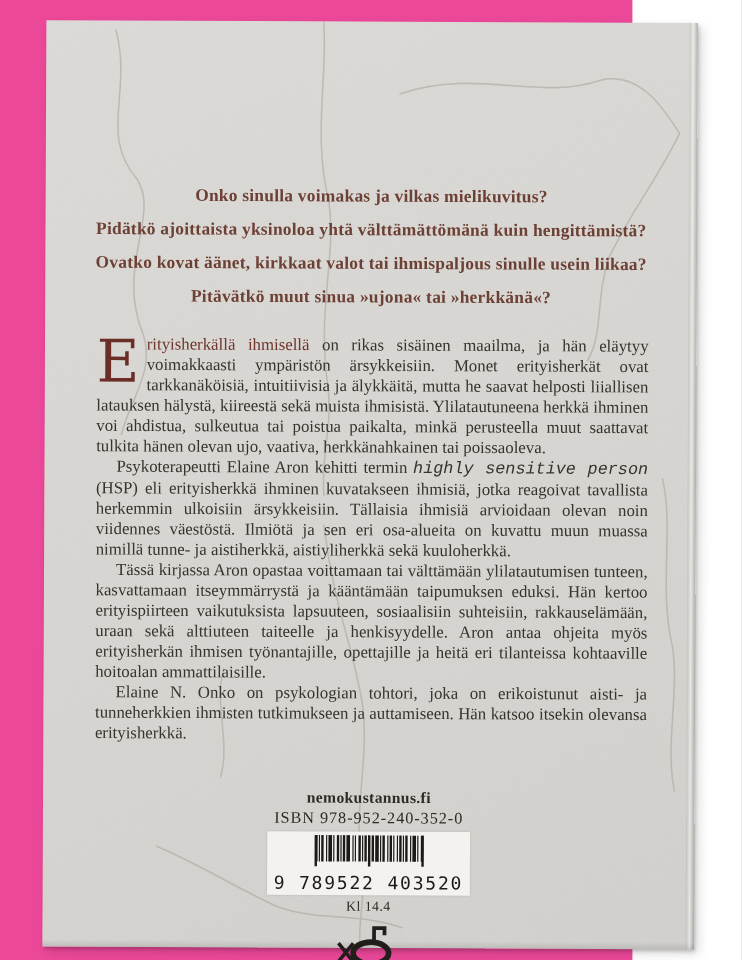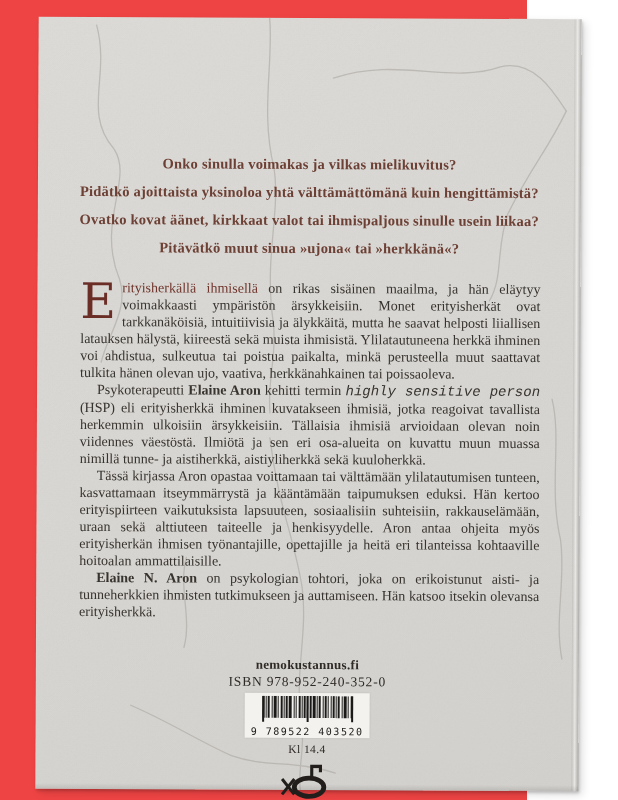--- a/index.html
+++ b/index.html
@@ -1,18 +1,18 @@
 <!DOCTYPE html>
 <html><head>
 <meta charset="utf-8">
 <style>
   * { margin:0; padding:0; box-sizing:border-box; }
   html,body { width:618px; height:800px; background:#ffffff; overflow:hidden;
               font-family:"Liberation Serif", serif; }
-  .photo { position:relative; width:527px; height:800px; background:#ef4444; }
+  .photo { position:relative; width:527px; height:800px; background:#ec4899; }
 
   .book { position:absolute; left:37px; top:18px; width:543px; height:772px;
           background:linear-gradient(155deg,#dddbd7 0%, #d9d7d3 45%, #d3d1cd 100%);
           transform:rotate(0.25deg);
           box-shadow:4px 4px 9px rgba(0,0,0,0.13), 1px 2px 3px rgba(0,0,0,0.18); }
   .book::after { content:""; position:absolute; top:0; right:0; width:7px; height:100%;
           background:linear-gradient(90deg, rgba(0,0,0,0.07), rgba(255,255,255,0.45) 45%, rgba(0,0,0,0.18));
           pointer-events:none; }
   .book::before { content:""; position:absolute; left:0; bottom:0; width:100%; height:6px;
           background:linear-gradient(180deg, rgba(0,0,0,0), rgba(0,0,0,0.10));
@@ -25,30 +25,30 @@
   .questions { margin-top:132px; text-align:center; color:#6d4035;
                font-size:14.5px; line-height:28px; font-weight:bold; letter-spacing:0.2px; }
 
   .bodytext { width:460px; margin:18px 40px 0 43px; text-align:justify;
               font-size:14px; line-height:17px; color:#37332e; }
   .bodytext p { text-indent:17px; }
   .bodytext p.first { text-indent:0; }
   .dropcap { float:left; font-family:"DejaVu Serif", serif; font-size:49px; line-height:42px;
              padding:2px 6px 0 0; color:#6a2e27; }
   .lead { color:#6f352c; font-weight:normal; }
-  .b { font-weight:bold; }
+  .b { font-weight:normal; }
   .i { font-style:italic;font-family:Liberation Mono, monospace; }
 
   .footer { text-align:center; margin-top:36px; color:#2e2a26; }
   .website { font-size:13px; font-weight:bold; letter-spacing:0.3px; }
   .isbn { font-size:13.5px; letter-spacing:0.8px; margin-top:1px; }
   .barcode-box { display:inline-block; background:#f3f2ef; padding:3px 6px 1px 6px; margin-top:3px;
                  box-shadow:0 0 2px rgba(0,0,0,0.15); }
   .barcode-digits { display:block; font-family:"DejaVu Sans Mono", monospace;
-                    font-size:10px; letter-spacing:1.5px; color:#1c1a18; margin-top:-1px;text-align:right; }
+                    font-size:15px; letter-spacing:1.5px; color:#1c1a18; margin-top:-1px;text-align:right; }
   .klass { font-size:11.5px; margin-top:4px; letter-spacing:0.4px; }
   .logo { margin-top:7px; }
 </style>
 </head>
 <body>
 
 <div class="photo">
   <div class="book">
 
     <svg class="texture" width="543" height="772" viewBox="0 0 543 772">
@@ -80,21 +80,21 @@
         <div>Onko sinulla voimakas ja vilkas mielikuvitus?</div>
         <div>Pidätkö ajoittaista yksinoloa yhtä välttämättömänä kuin hengittämistä?</div>
         <div>Ovatko kovat äänet, kirkkaat valot tai ihmispaljous sinulle usein liikaa?</div>
         <div>Pitävätkö muut sinua »ujona« tai »herkkänä«?</div>
       </div>
 
       <div class="bodytext">
         <p class="first"><span class="dropcap">E</span><span class="lead">rityisherkällä ihmisellä</span><span> on rikas sisäinen maailma, ja hän eläytyy voimakkaasti ympäristön ärsykkeisiin. Monet erityisherkät ovat tarkkanäköisiä, intuitiivisia ja älykkäitä, mutta he saavat helposti liiallisen latauksen hälystä, kiireestä sekä muista ihmisistä. Ylilatautuneena herkkä ihminen voi ahdistua, sulkeutua tai poistua paikalta, minkä perusteella muut saattavat tulkita hänen olevan ujo, vaativa, herkkänahkainen tai poissaoleva.</span></p>
         <p><span>Psykoterapeutti </span><span class="b">Elaine Aron</span><span> kehitti termin </span><span class="i">highly sensitive person</span><span> (HSP) eli erityisherkkä ihminen kuvatakseen ihmisiä, jotka reagoivat tavallista herkemmin ulkoisiin ärsykkeisiin. Tällaisia ihmisiä arvioidaan olevan noin viidennes väestöstä. Ilmiötä ja sen eri osa-alueita on kuvattu muun muassa nimillä tunne- ja aistiherkkä, aistiyliherkkä sekä kuuloherkkä.</span></p>
         <p>Tässä kirjassa Aron opastaa voittamaan tai välttämään ylilatautumisen tunteen, kasvattamaan itseymmärrystä ja kääntämään taipumuksen eduksi. Hän kertoo erityispiirteen vaikutuksista lapsuuteen, sosiaalisiin suhteisiin, rakkauselämään, uraan sekä alttiuteen taiteelle ja henkisyydelle. Aron antaa ohjeita myös erityisherkän ihmisen työnantajille, opettajille ja heitä eri tilanteissa kohtaaville hoitoalan ammattilaisille.</p>
-        <p><span class="b">Elaine N. Aron</span><span> on psykologian tohtori, joka on erikoistunut aisti- ja tunneherkkien ihmisten tutkimukseen ja auttamiseen. Hän katsoo itsekin olevansa erityisherkkä.</span></p>
+        <p><span class="b">Elaine N. Onko</span><span> on psykologian tohtori, joka on erikoistunut aisti- ja tunneherkkien ihmisten tutkimukseen ja auttamiseen. Hän katsoo itsekin olevansa erityisherkkä.</span></p>
       </div>
 
       <div class="footer">
         <div class="website">nemokustannus.fi</div>
         <div class="isbn">ISBN 978-952-240-352-0</div>
         <div class="barcode-box">
           <svg width="96" height="27" viewBox="0 0 96 27">
             <line x1="3" y1="11" x2="93" y2="11" stroke="#1c1a18" stroke-width="22" stroke-dasharray="2 1 1 1 2 2 1 1 3 1 1 2 2 1 1 1 2 1 3 2 1 1 1 2 2 1 1 1 2 1 1 2 2 1 3 1 1 1 2 2 1 1 2 1 1 2 1 1"></line>
             <line x1="3.5" y1="0" x2="3.5" y2="26" stroke="#1c1a18" stroke-width="2"></line>
             <line x1="48" y1="0" x2="48" y2="26" stroke="#1c1a18" stroke-width="2"></line>

